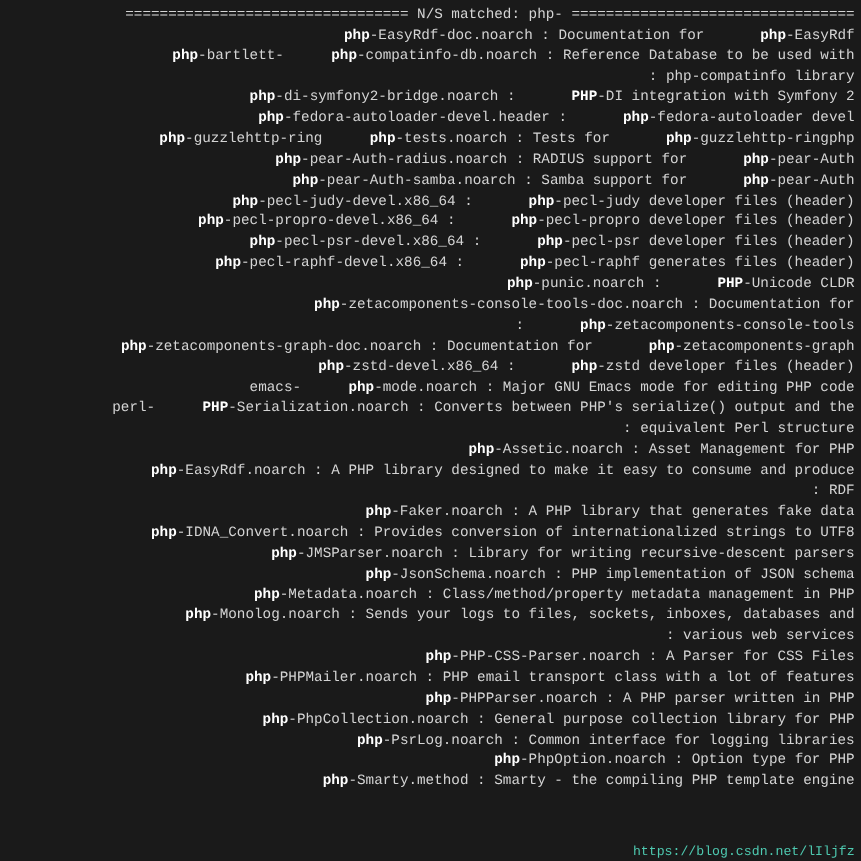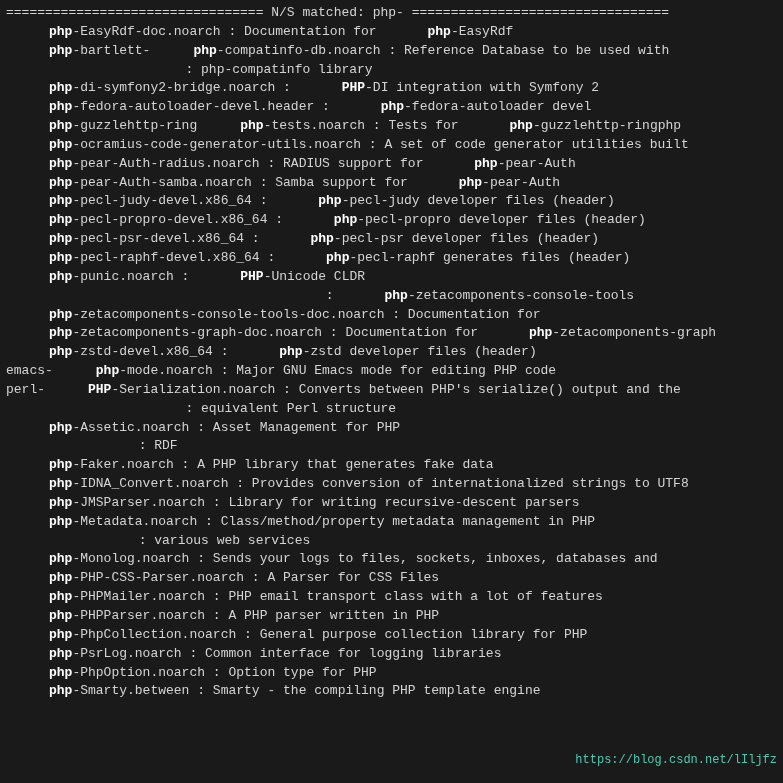--- a/index.html
+++ b/index.html
@@ -18,74 +18,76 @@
       min-height: 783px;
       overflow-x: hidden;
     }
     .terminal {
       width: 100%;
     }
     .line {
       white-space: pre-wrap;
       word-break: break-word;
       display: block;
+      text-align: right;
     }
     .bold {
       font-weight: bold;
       color: #ffffff;
       margin-left: 43px;
     }
     .url {
       color: #4ec9b0;
       position: fixed;
-      bottom: 14px;
+      bottom: 0;
       right: 6px;
       font-size: 12px;
       margin-left: 12px;
     }
   </style>
 </head>
 <body>
 
 <div class="terminal">
 <span class="line" style="color: rgb(212, 212, 212);">================================= N/S matched: php- =================================</span>
     <span class="line"><span class="bold">php</span><span>-EasyRdf-doc.noarch : Documentation for </span><span class="bold">php</span><span>-EasyRdf</span></span>
     <span class="line"><span class="bold">php</span><span>-bartlett-</span><span class="bold">php</span><span>-compatinfo-db.noarch : Reference Database to be used with</span></span>
     <span class="line">                       : php-compatinfo library</span>
     <span class="line"><span class="bold">php</span><span>-di-symfony2-bridge.noarch : </span><span class="bold">PHP</span><span>-DI integration with Symfony 2</span></span>
     <span class="line"><span class="bold">php</span><span>-fedora-autoloader-devel.header : </span><span class="bold">php</span><span>-fedora-autoloader devel</span></span>
     <span class="line"><span class="bold">php</span><span>-guzzlehttp-ring</span><span class="bold">php</span><span>-tests.noarch : Tests for </span><span class="bold">php</span><span>-guzzlehttp-ringphp</span></span>
-    <span class="line"><span class="bold">php</span><span>-ocramius-code-generator-utils.noarch : A set of code generator utilities built</span></span>
     <span class="line"></span>
     <span class="line"><span class="bold">php</span><span>-pear-Auth-radius.noarch : RADIUS support for </span><span class="bold">php</span><span>-pear-Auth</span></span>
     <span class="line"><span class="bold">php</span><span>-pear-Auth-samba.noarch : Samba support for </span><span class="bold">php</span><span>-pear-Auth</span></span>
     <span class="line"><span class="bold">php</span><span>-pecl-judy-devel.x86_64 : </span><span class="bold">php</span><span>-pecl-judy developer files (header)</span></span>
     <span class="line"><span class="bold">php</span><span>-pecl-propro-devel.x86_64 : </span><span class="bold">php</span><span>-pecl-propro developer files (header)</span></span>
     <span class="line"><span class="bold">php</span><span>-pecl-psr-devel.x86_64 : </span><span class="bold">php</span><span>-pecl-psr developer files (header)</span></span>
     <span class="line"><span class="bold">php</span><span>-pecl-raphf-devel.x86_64 : </span><span class="bold">php</span><span>-pecl-raphf generates files (header)</span></span>
     <span class="line"><span class="bold">php</span><span>-punic.noarch : </span><span class="bold">PHP</span><span>-Unicode CLDR</span></span>
+    <span class="line"><span class="bold">php</span><span>-zetacomponents-console-tools-doc.noarch : Documentation for</span></span>
     <span class="line"><span>                                         : </span><span class="bold">php</span><span>-zetacomponents-console-tools</span></span>
-    <span class="line"><span class="bold">php</span><span>-zetacomponents-console-tools-doc.noarch : Documentation for</span></span>
     <span class="line"><span class="bold">php</span><span>-zetacomponents-graph-doc.noarch : Documentation for </span><span class="bold">php</span><span>-zetacomponents-graph</span></span>
     <span class="line"><span class="bold">php</span><span>-zstd-devel.x86_64 : </span><span class="bold">php</span><span>-zstd developer files (header)</span></span>
     <span class="line"><span>emacs-</span><span class="bold">php</span><span>-mode.noarch : Major GNU Emacs mode for editing PHP code</span></span>
     <span class="line"><span>perl-</span><span class="bold">PHP</span><span>-Serialization.noarch : Converts between PHP's serialize() output and the</span></span>
     <span class="line">                       : equivalent Perl structure</span>
     <span class="line"></span>
     <span class="line"><span class="bold">php</span><span>-Assetic.noarch : Asset Management for PHP</span></span>
+    <span class="line"><span class="bold">php</span><span>-EasyRdf.noarch : A PHP library designed to make it easy to consume and produce</span></span>
     <span class="line">                 : RDF</span>
     <span class="line"></span>
     <span class="line"><span class="bold">php</span><span>-Faker.noarch : A PHP library that generates fake data</span></span>
     <span class="line"><span class="bold">php</span><span>-IDNA_Convert.noarch : Provides conversion of internationalized strings to UTF8</span></span>
     <span class="line"><span class="bold">php</span><span>-JMSParser.noarch : Library for writing recursive-descent parsers</span></span>
+    <span class="line"><span class="bold">php</span><span>-JsonSchema.noarch : PHP implementation of JSON schema</span></span>
     <span class="line"><span class="bold">php</span><span>-Metadata.noarch : Class/method/property metadata management in PHP</span></span>
+    <span class="line"><span class="bold">php</span><span>-Monolog.noarch : Sends your logs to files, sockets, inboxes, databases and</span></span>
     <span class="line">                 : various web services</span>
-    <span class="line"><span class="bold">php</span><span>-Monolog.noarch : Sends your logs to files, sockets, inboxes, databases and</span></span>
     <span class="line"><span class="bold">php</span><span>-PHP-CSS-Parser.noarch : A Parser for CSS Files</span></span>
     <span class="line"><span class="bold">php</span><span>-PHPMailer.noarch : PHP email transport class with a lot of features</span></span>
     <span class="line"><span class="bold">php</span><span>-PHPParser.noarch : A PHP parser written in PHP</span></span>
     <span class="line"><span class="bold">php</span><span>-PhpCollection.noarch : General purpose collection library for PHP</span></span>
     <span class="line"><span class="bold">php</span><span>-PsrLog.noarch : Common interface for logging libraries</span></span>
     <span class="line"><span class="bold">php</span><span>-PhpOption.noarch : Option type for PHP</span></span>
-    <span class="line"><span class="bold">php</span><span>-Smarty.between : Smarty - the compiling PHP template engine</span></span>
+    <span class="line"><span class="bold">php</span><span>-Smarty.method : Smarty - the compiling PHP template engine</span></span>
   </div>
 
 <span class="url" style="color: rgb(78, 201, 176);">https://blog.csdn.net/lIljfz</span>
 
 </body></html>

